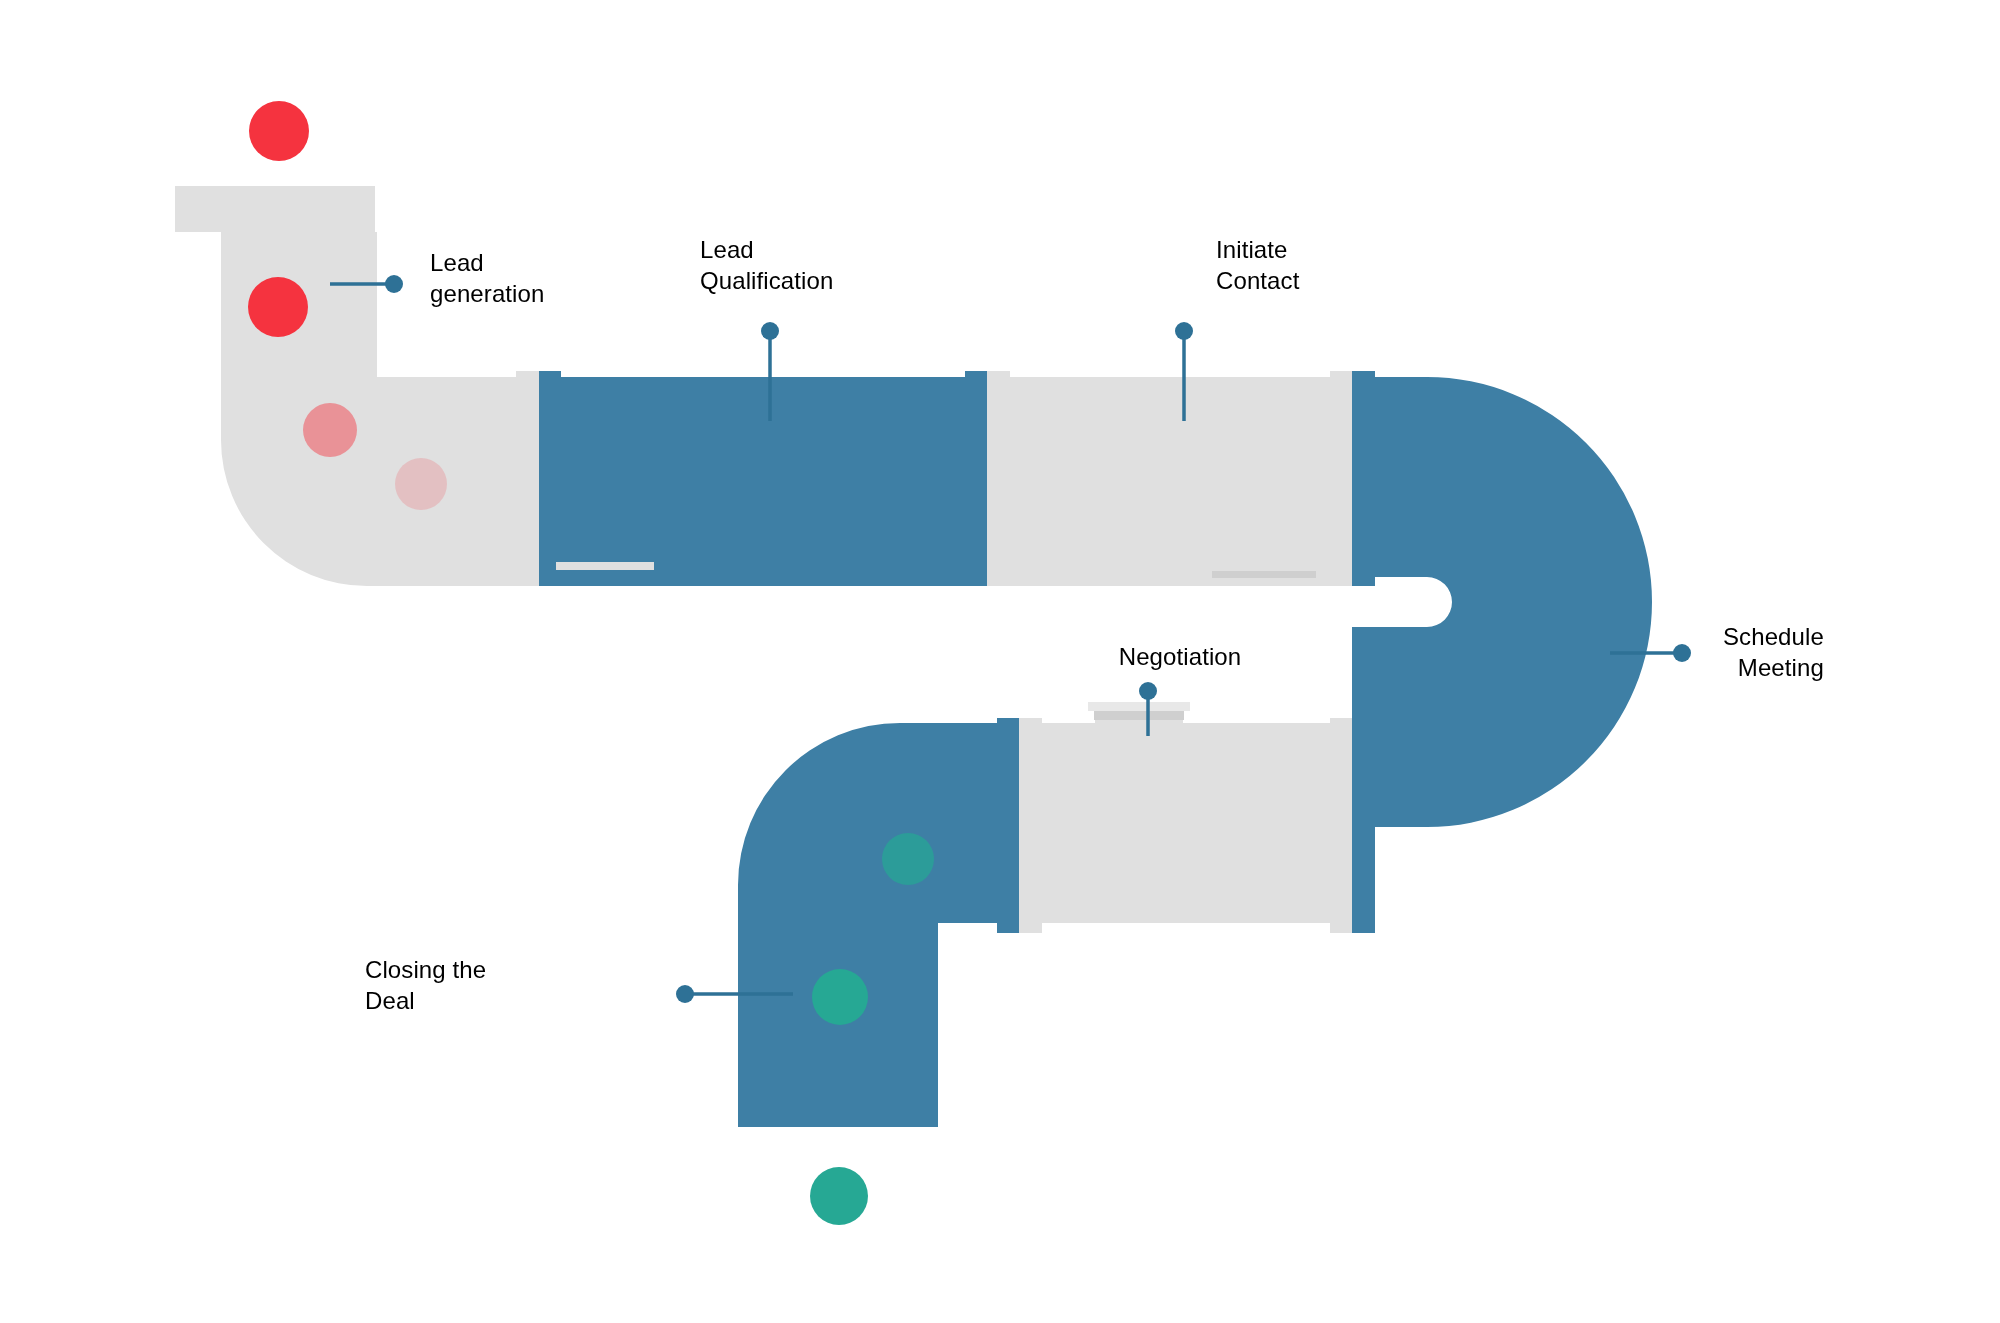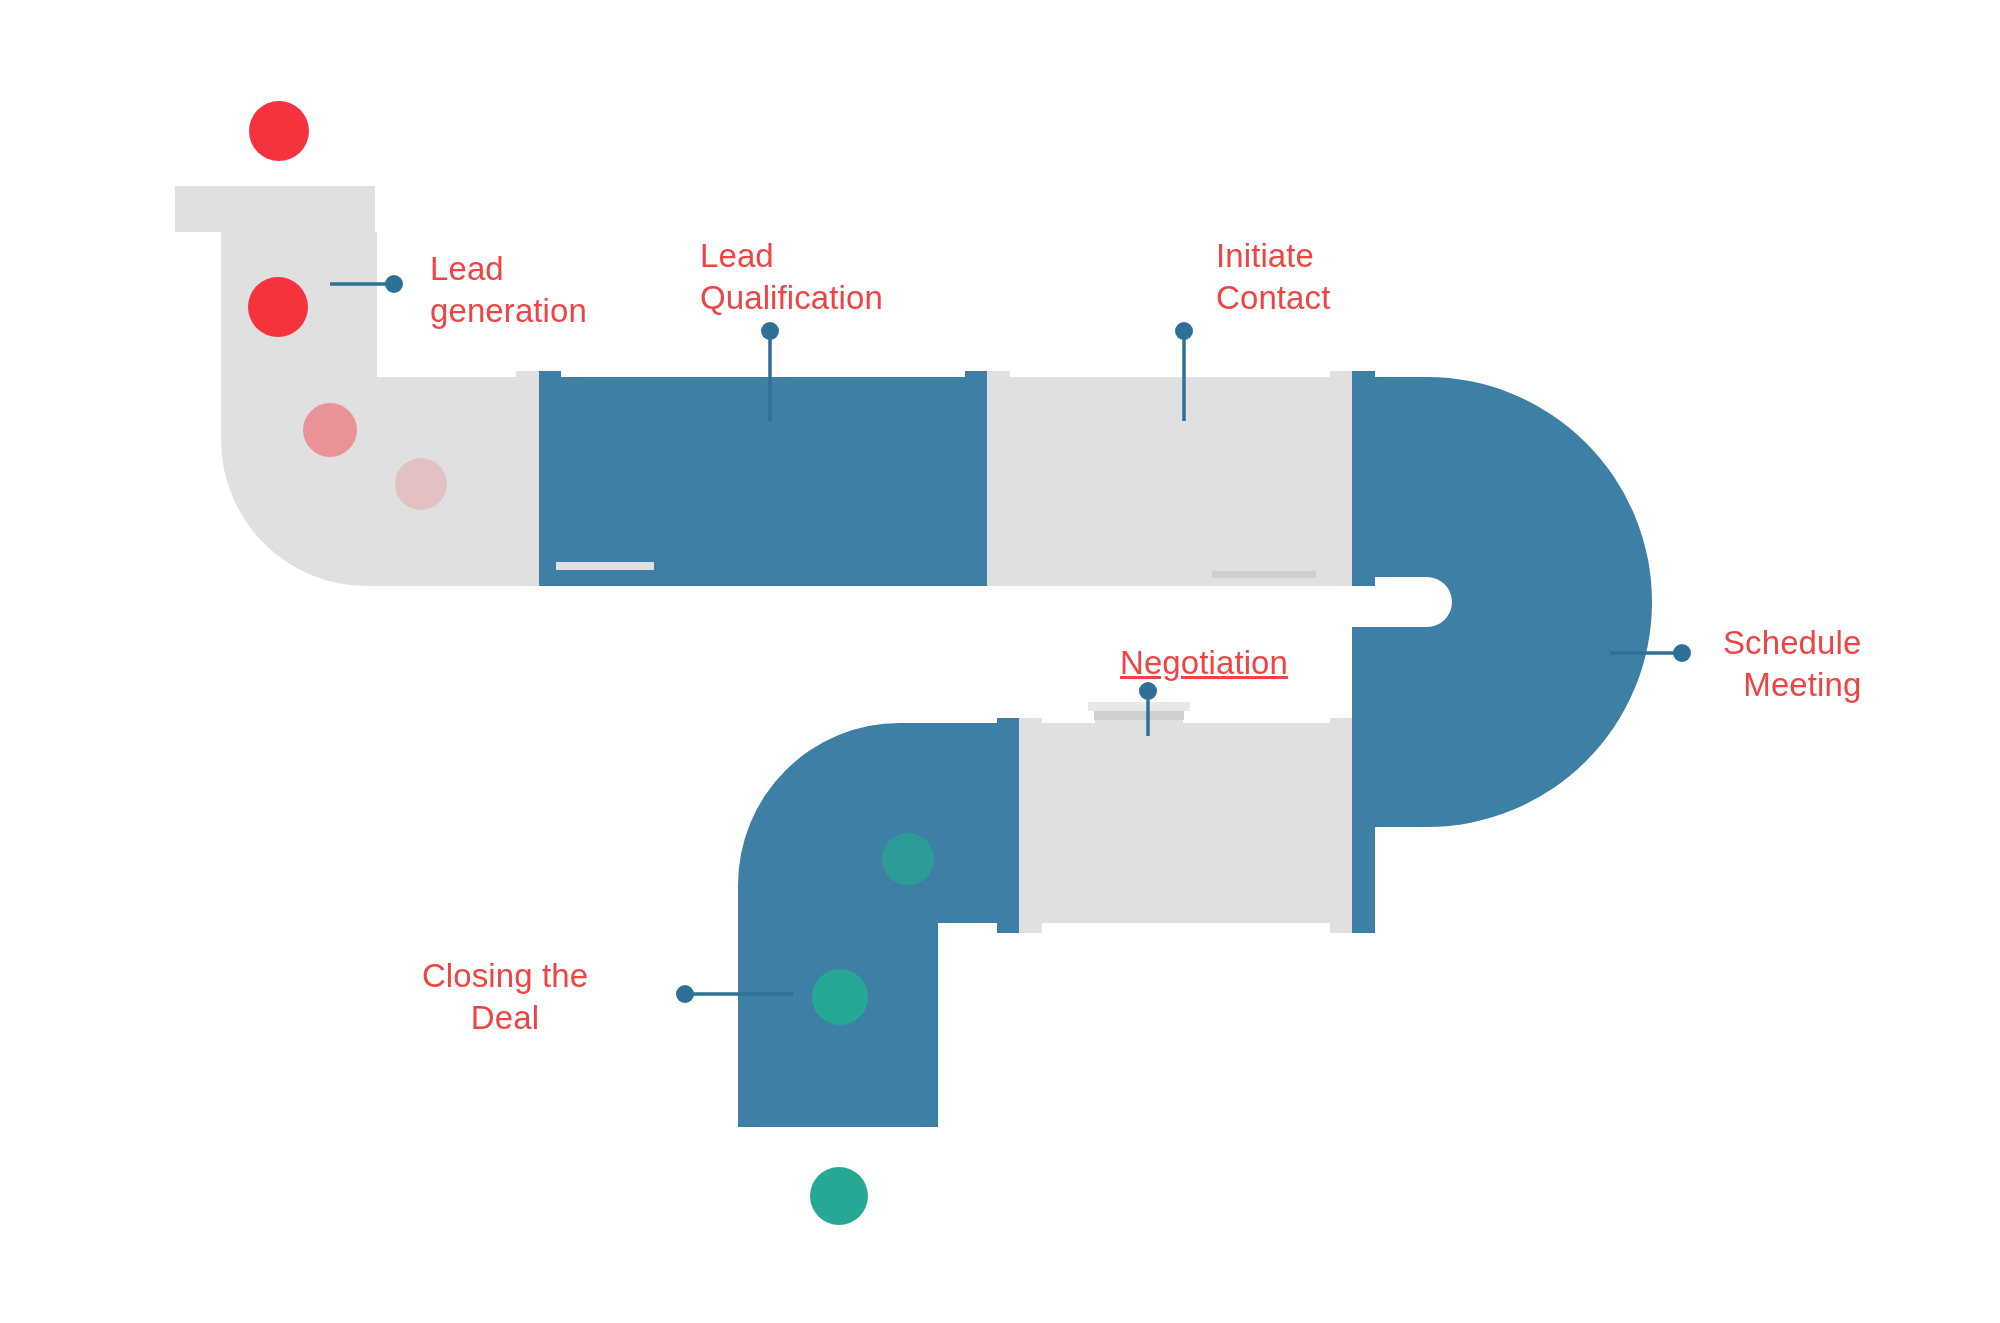--- a/index.html
+++ b/index.html
@@ -1,22 +1,22 @@
 <!DOCTYPE html>
 <html><head>
 <meta charset="utf-8">
 <style>
   html,body{margin:0;padding:0;background:#ffffff;}
   body{width:2000px;height:1323px;position:relative;overflow:hidden;
        font-family:"Liberation Sans","DejaVu Sans",sans-serif;}
   #stage{position:absolute;left:0;top:0;width:2000px;height:1323px;}
   svg.layer{position:absolute;left:0;top:0;width:2000px;height:1323px;}
-  .lbl{position:absolute;color:#ef4444;font-size:33px;line-height:1.28;
+  .lbl{position:absolute;color:#000000;font-size:24px;line-height:1.28;
        white-space:pre-line;letter-spacing:0.1px;}
-  .lbl.r{text-align:center;}
+  .lbl.r{text-align:left;}
   .lbl.c{text-align:center;}
 </style>
 </head>
 <body>
 
 <div id="stage">
 
   <svg class="layer" viewBox="0 0 2000 1323" preserveAspectRatio="none" aria-hidden="true">
 
     <defs>
@@ -129,18 +129,18 @@
 
   <div class="lbl" style="left:700px;top:235px;">Lead
 Qualification</div>
 
   <div class="lbl" style="left:1176px;top:235px;margin-left:40px;">Initiate
 Contact</div>
 
   <div class="lbl" style="left:1723px;top:622px;text-align:right;">Schedule
 Meeting</div>
 
-  <div class="lbl c" style="left:1074px;top:642px;width:260px;text-decoration:underline;">Negotiation</div>
+  <div class="lbl c" style="left:1050px;top:642px;width:260px;">Negotiation</div>
 
   <div class="lbl r" style="left:365px;top:955px;width:280px;">Closing the
 Deal</div>
 
 </div>
 
 </body></html>

